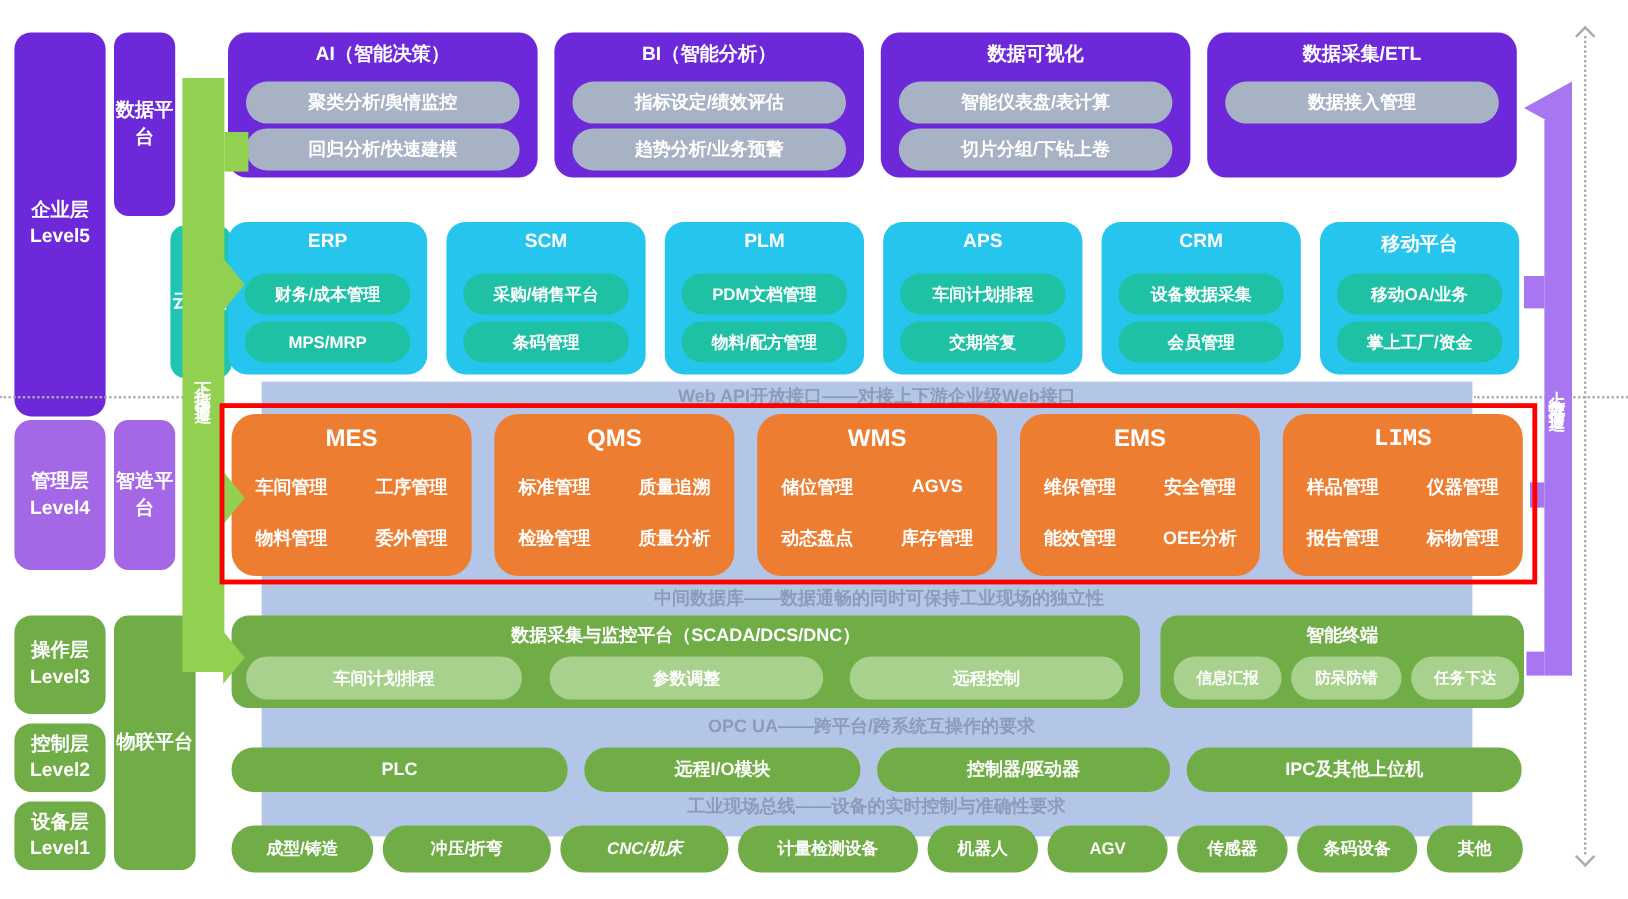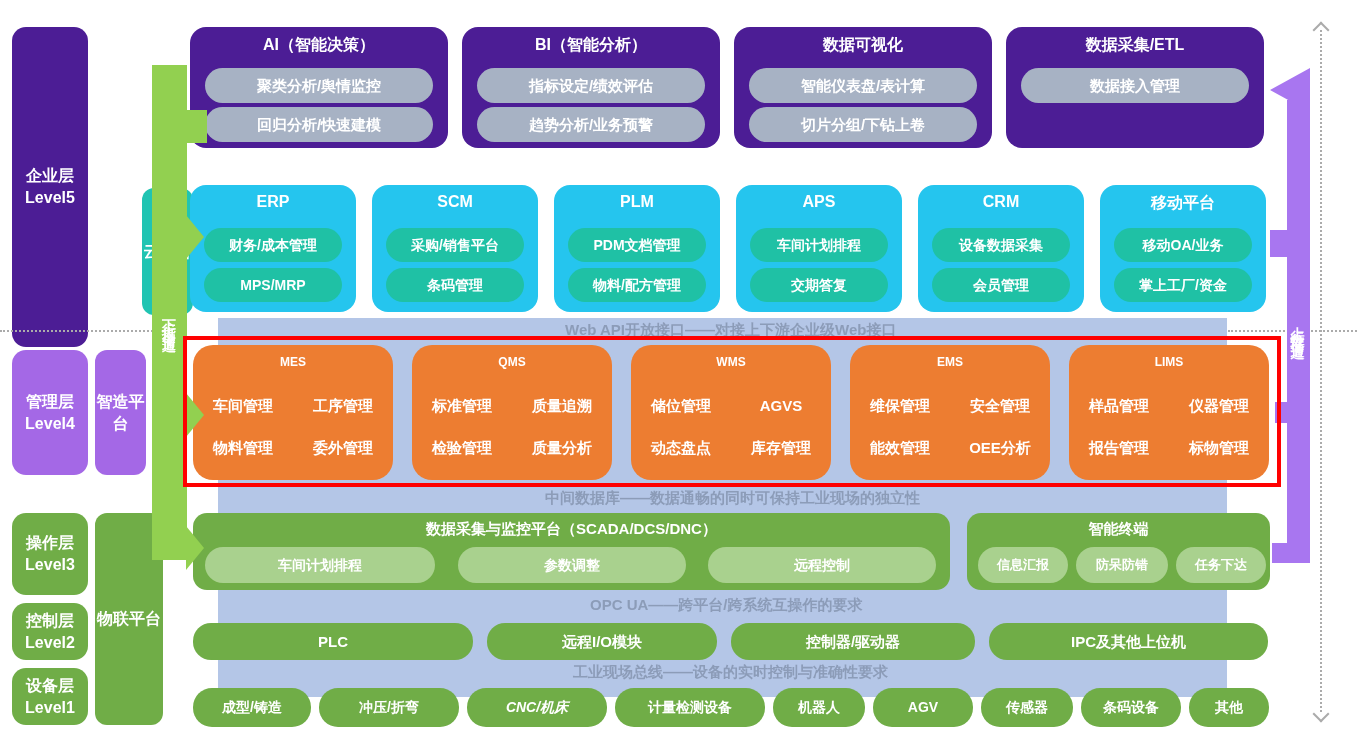--- a/index.html
+++ b/index.html
@@ -6,39 +6,39 @@
   #canvas{position:relative;width:1357px;height:749px;background:#fff;overflow:hidden;
           font-family:"Liberation Sans","DejaVu Sans",sans-serif;font-weight:bold;}
   .abs{position:absolute;box-sizing:border-box;}
   .box{position:absolute;box-sizing:border-box;color:#fff;text-align:center;}
   .pre{white-space:pre-line;}
   
   .layerbox{border-radius:14px;display:flex;align-items:center;justify-content:center;
             font-size:16px;line-height:1.35;}
   .platbox{border-radius:12px;display:flex;align-items:center;justify-content:center;
            font-size:16px;line-height:1.35;}
-  .c-blue{background:#4c1d95;}
+  .c-blue{background:#6d28d9;}
   .c-cyan{background:#25C5EE;}
   .c-tealbox{background:#20C4B2;margin-left:47px;}
   .c-purple{background:#A468E6;}
   .c-orange{background:#ED7D31;}
   .c-green{background:#70AD47;}
   
   .appbox{border-radius:16px;}
   .appbox .ttl{display:block;margin-top:8px;font-size:16px;}
   .gpill{position:absolute;left:15px;width:228px;height:35px;line-height:35px;border-radius:18px;
          background:#A7B2C4;font-size:15px;color:#fff;text-align:center;}
   
   .bizbox{border-radius:16px;}
   .bizbox .ttl{display:block;margin-top:8px;font-size:16px;}
   .tpill{position:absolute;left:14px;width:138px;height:34px;line-height:34px;border-radius:17px;
          background:#1FC1A5;font-size:14px;color:#fff;text-align:center;}
   
   .mesbox{border-radius:20px;}
-  .mesbox .ttl{display:block;margin-top:10px;font-size:12px;}
+  .mesbox .ttl{display:block;margin-top:10px;font-size:20px;}
   .mrow{position:absolute;left:0;width:100%;display:flex;}
   .mrow span{flex:1;text-align:center;font-size:15px;}
   
   .grnbox{border-radius:14px;}
   .grnbox .ttl{display:block;margin-top:7px;font-size:15px;}
   .lgpill{position:absolute;height:36px;line-height:36px;border-radius:18px;background:#A9D18E;
           color:#fff;font-size:14px;text-align:center;}
   .gpill2{position:absolute;top:623px;height:37px;line-height:37px;border-radius:18px;
           background:#70AD47;color:#fff;font-size:15px;text-align:center;}
   .dpill{position:absolute;top:688px;height:39px;line-height:39px;border-radius:19px;
@@ -86,20 +86,21 @@
 Level5</div>
   <div class="box layerbox c-purple pre" style="left:12px;top:350px;width:76px;height:125px;">管理层
 Level4</div>
   <div class="box layerbox c-green pre" style="left:12px;top:513px;width:76px;height:82px;">操作层
 Level3</div>
   <div class="box layerbox c-green pre" style="left:12px;top:603px;width:76px;height:57px;">控制层
 Level2</div>
   <div class="box layerbox c-green pre" style="left:12px;top:668px;width:76px;height:57px;">设备层
 Level1</div>
 
+  <div class="box platbox c-blue" style="left:95px;top:27px;width:51px;height:153px;">数据平台</div>
   <div class="box platbox c-tealbox" style="left:95px;top:188px;width:51px;height:127px;">云平台</div>
   <div class="box platbox c-purple" style="left:95px;top:350px;width:51px;height:125px;">智造平台</div>
   <div class="box platbox c-green" style="left:95px;top:513px;width:68px;height:212px;">物联平台</div>
 
   <div class="box appbox c-blue z2" style="left:190px;top:27px;width:258px;height:121px;">
     <span class="ttl">AI（智能决策）</span>
     <div class="gpill" style="top:41px;">聚类分析/舆情监控</div>
     <div class="gpill" style="top:80px;">回归分析/快速建模</div>
   </div>
   <div class="box appbox c-blue z2" style="left:462px;top:27px;width:258px;height:121px;">
@@ -185,21 +186,21 @@
     <span class="ttl">EMS</span>
     <div class="mrow" style="top:52px;">
         <span>维保管理</span>
         <span>安全管理</span>
       </div>
     <div class="mrow" style="top:94px;">
         <span>能效管理</span>
         <span>OEE分析</span>
       </div>
   </div>
-  <div class="box mesbox c-orange z2" style="left:1069px;top:345px;width:200px;height:135px;">
+  <div class="box mesbox c-orange z2" style="left:1069px;top:345px;width:200px;height:135px;font-family:Liberation Mono, monospace;">
     <span class="ttl">LIMS</span>
     <div class="mrow" style="top:52px;">
         <span>样品管理</span>
         <span>仪器管理</span>
       </div>
     <div class="mrow" style="top:94px;">
         <span>报告管理</span>
         <span>标物管理</span>
       </div>
   </div>

